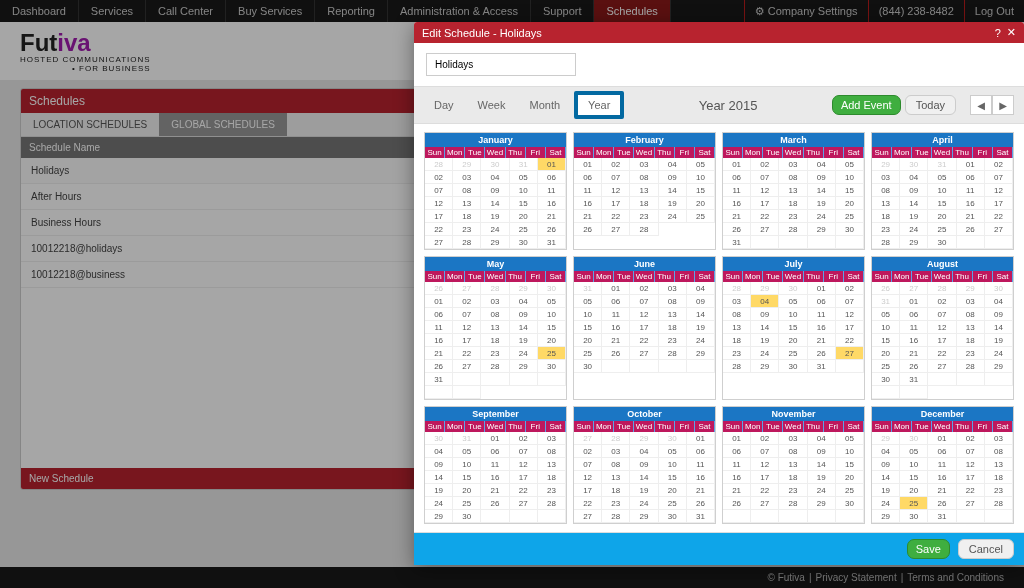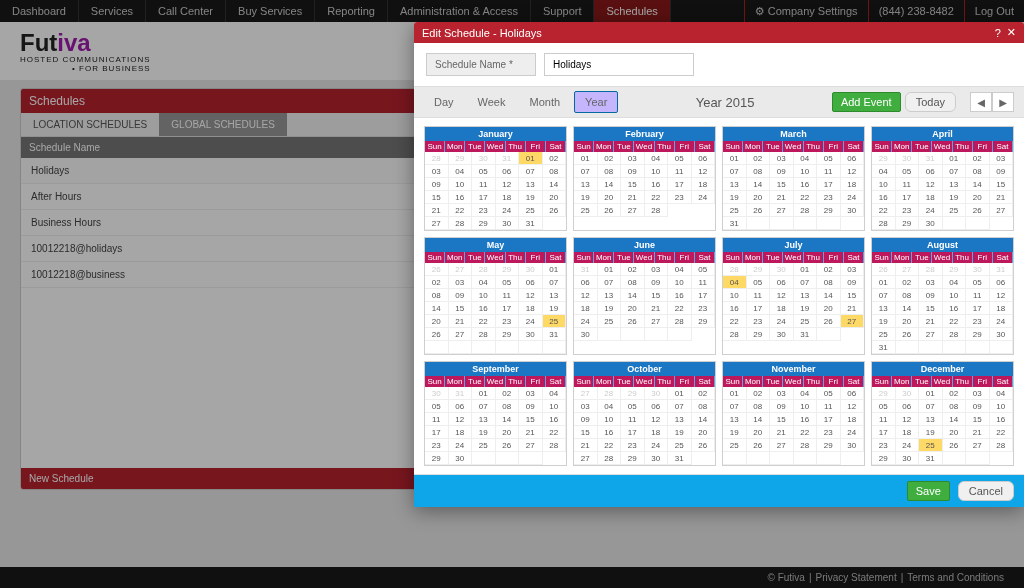--- a/index.html
+++ b/index.html
@@ -36,32 +36,32 @@
 .overlay{position:absolute;inset:0;background:rgba(0,0,0,0.35);display:flex;align-items:flex-start;justify-content:flex-end;padding-top:22px}
 .modal{width:610px;background:#fff;border-radius:3px;box-shadow:0 4px 20px rgba(0,0,0,0.4);display:flex;flex-direction:column}
 .modal-head{background:#b8232f;color:#fff;font-size:11px;padding:4px 8px;display:flex;align-items:center;border-radius:3px 3px 0 0}
 .modal-head .spacer{flex:1}
 .modal-head .ico{margin-left:6px;cursor:pointer;font-size:11px}
 .form-row{display:flex;align-items:center;padding:10px 12px;gap:8px}
 .form-label{background:#eee;border:1px solid #ccc;padding:5px 8px;font-size:10px;color:#666;width:110px}
 .form-input{border:1px solid #ccc;padding:5px 8px;font-size:10px;width:150px}
 .view-bar{display:flex;align-items:center;background:#eaeaea;border-top:1px solid #ddd;border-bottom:1px solid #ddd;padding:4px 10px;font-size:11px;gap:4px}
 .vbtn{padding:4px 10px;color:#666;cursor:pointer;border-radius:2px}
-.vbtn.active{background:#c4b5fd;border:1px solid #0369a1}
+.vbtn.active{background:#ffffff;border:4px solid #0369a1}
 .view-bar .title{flex:1;text-align:center;font-size:13px;color:#555}
-.btn-green{background:#3fae3f;color:#fff;border:1px solid #2d8a2d;padding:3px 8px;font-size:11px;border-radius:2px;cursor:pointer}
+.btn-green{background:#3fae3f;color:#fff;border:1px solid #2d8a2d;padding:3px 8px;font-size:11px;border-radius:7px;cursor:pointer}
 .btn-grey{background:#f0f0f0;border:1px solid #ccc;padding:3px 10px;font-size:11px;color:#555;border-radius:6px;cursor:pointer}
 .nav-arrows{display:flex;margin-left:10px}
 .nav-arrow{width:22px;height:20px;border:1px solid #ccc;background:#fff;display:flex;align-items:center;justify-content:center;cursor:pointer;font-size:10px;color:#666}
 .year-grid{display:grid;grid-template-columns:repeat(4,1fr);gap:6px;padding:8px 10px}
 .month{border:1px solid #cfcfcf;font-size:8px}
 .month-name{background:#1b76c4;color:#fff;text-align:center;font-weight:bold;padding:2px 0;font-size:9px}
 .dow{display:grid;grid-template-columns:repeat(7,1fr);background:#be185d;color:#fff}
 .dow div{text-align:center;padding:1px 0;border-right:1px solid #5aa3e8}
-.days{display:grid;grid-template-columns:repeat(6,1fr)}
+.days{display:grid;grid-template-columns:repeat(5,1fr)}
 .days div{text-align:center;padding:1px 0;border:1px solid #eee;border-left:none;border-top:none;color:#555;height:13px;line-height:11px}
 .days div.out{color:#ccc}
 .days div.hl{background:#ffd966}
 .modal-foot{background:#0ea5e9;border-top:1px solid #ddd;padding:6px 10px;display:flex;justify-content:flex-end;gap:8px}
 </style>
 </head>
 <body>
 
 <div class="topnav" id="topnav">
     <div class="nav-item">Dashboard</div>
@@ -131,21 +131,20 @@
 
 <div class="overlay">
   <div class="modal">
     <div class="modal-head">
       <span>Edit Schedule - Holidays</span>
       <div class="spacer"></div>
       <span class="ico">?</span>
       <span class="ico">✕</span>
     </div>
     <div class="form-row">
-      <div class="form-label">Schedule Name *</div>
       <input class="form-input" value="Holidays" style="">
     </div>
     <div class="view-bar">
       <div class="vbtn">Day</div>
       <div class="vbtn">Week</div>
       <div class="vbtn">Month</div>
       <div class="vbtn active">Year</div>
       <div class="title">Year 2015</div>
       <button class="btn-green">Add Event</button>
       <button class="btn-grey">Today</button>

